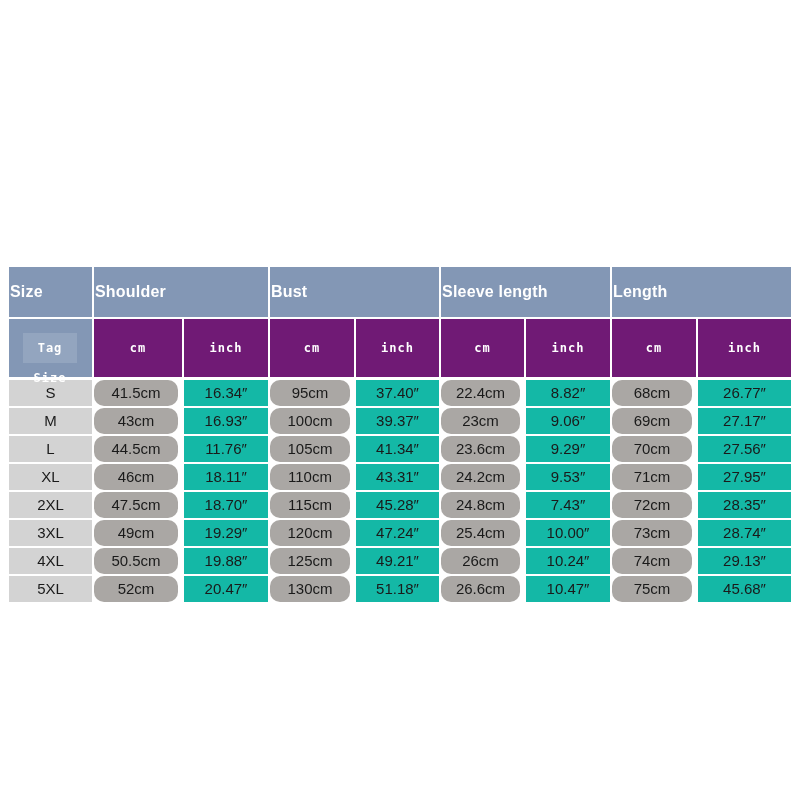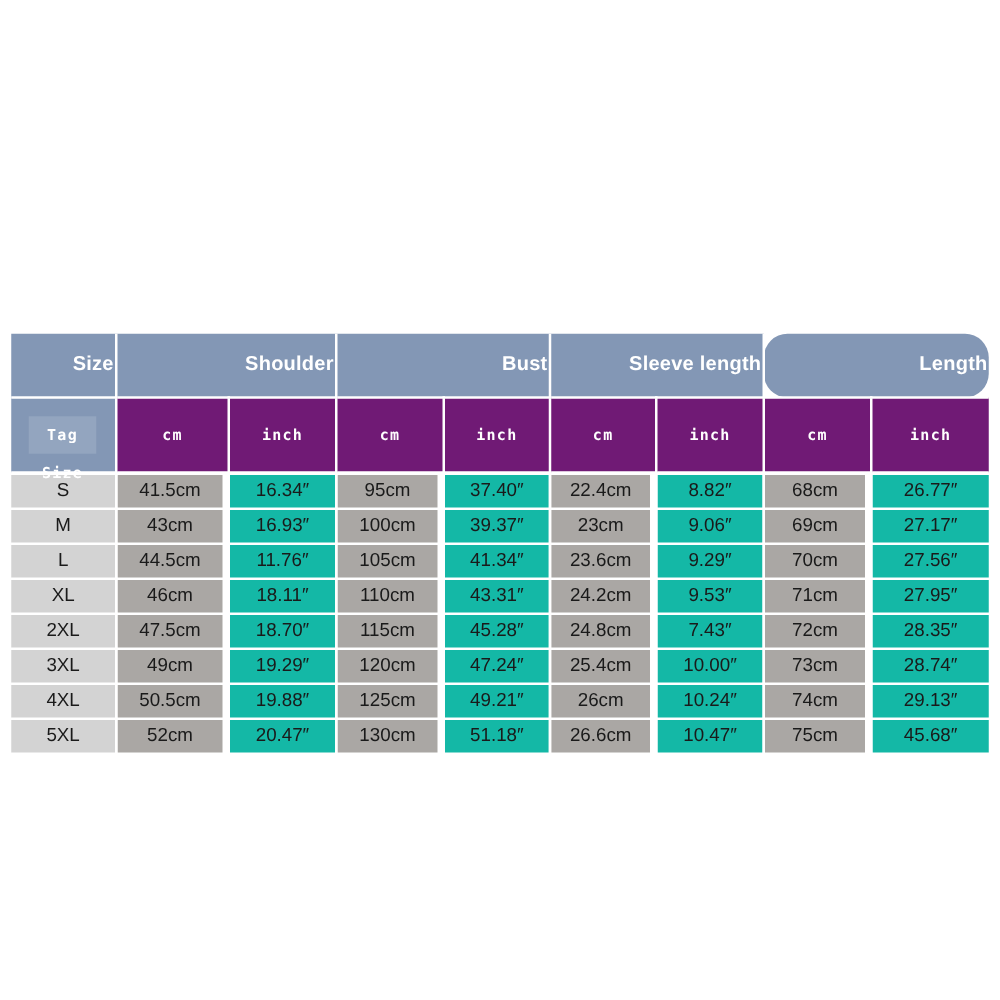--- a/index.html
+++ b/index.html
@@ -28,27 +28,27 @@
     table-layout: fixed;
     width: 782px;
   }
 
   
   .grp {
     background: #8397b5;
     color: #ffffff;
     font-size: 16px;
     font-weight: bold;
-    text-align: right;
+    text-align: left;
     height: 48px;
     border-right: 2px solid #ffffff;
     border-bottom: 2px solid #ffffff;
     letter-spacing: 0.2px;
   }
-  .grp.last { border-right: none; border-radius: 19px; }
+  .grp.last { border-right: none; }
 
   
   .unit {
     background: #701a75;
     color: #ffffff;
     font-family: "DejaVu Sans Mono", "Liberation Mono", monospace;
     font-size: 12px;
     font-weight: bold;
     text-align: center;
     height: 34px;
@@ -96,20 +96,21 @@
 
   
   .fill.size {
     background: #d3d3d3;
     margin: 1px 0;
   }
   
   .fill.cm {
     background: #aaa7a4;
     margin: 1px 4px 1px 0;
+    border-radius: 10px;
   }
   
   .fill.inch {
     background: #14b8a6;
     margin: 1px 0;
   }
 </style>
 </head>
 <body>
 

